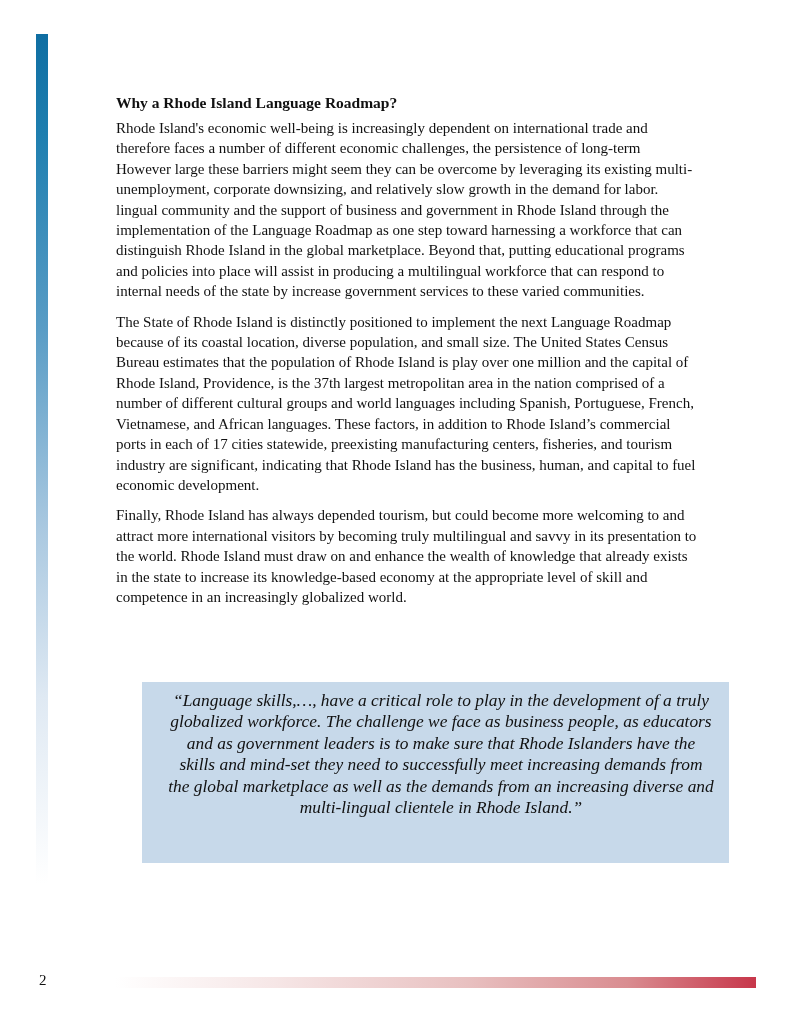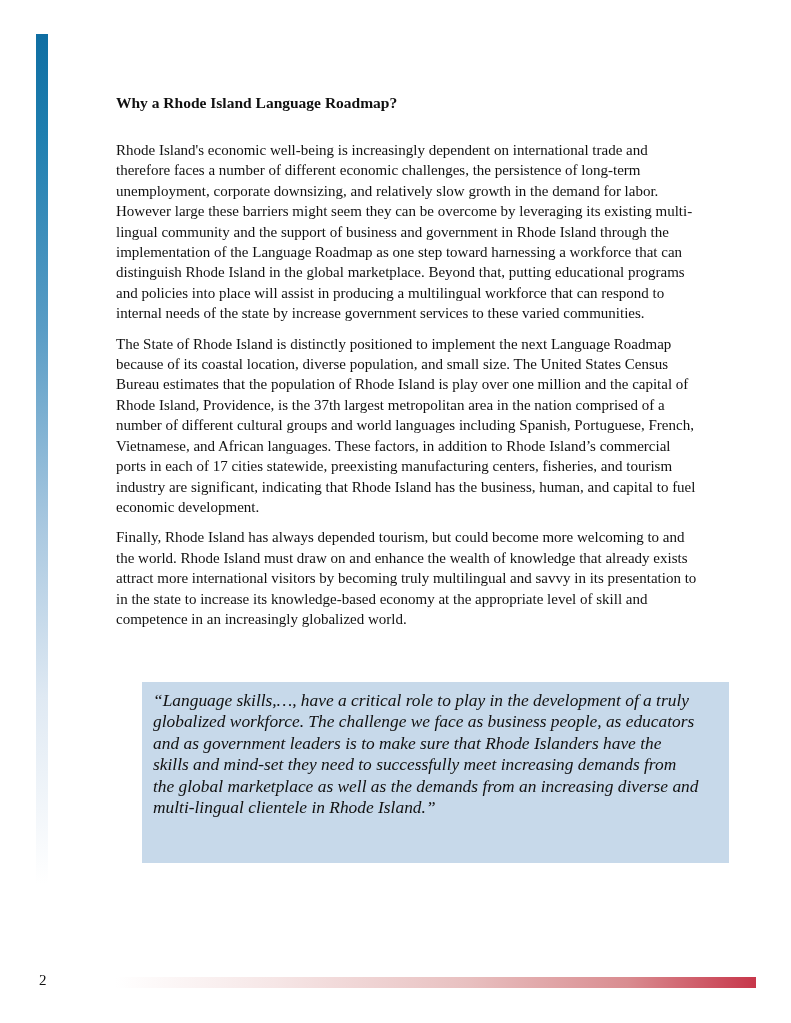--- a/index.html
+++ b/index.html
@@ -1,46 +1,46 @@
 <!DOCTYPE html>
 <html><head>
 <meta charset="utf-8">
 <style>
   html, body { margin: 0; padding: 0; background: #ffffff; }
   body { width: 791px; height: 1023px; position: relative; overflow: hidden;
          font-family: "Liberation Serif", "DejaVu Serif", serif; color: #111; }
   .side-bar { position: absolute; left: 36px; top: 34px; width: 12px; height: 850px;
               background: linear-gradient(to bottom, #0f6ea2 0%, #1f7fb0 12%, #5a9dc6 35%, #a9c8e0 58%, #dfe9f3 78%, #ffffff 100%); }
   .content { position: absolute; left: 116px; top: 93px; width: 600px; }
-  .heading { font-weight: bold; font-size: 15.5px; margin: 0 0 28px 0; line-height: 19px; }
+  .heading { font-weight: bold; font-size: 15.5px; margin: 0 0 6px 0; line-height: 19px; }
   .para { font-size: 15px; line-height: 20.4px; margin: 0 0 10px 0; }
   .para .ln { display: block; white-space: nowrap; }
   .quote-box { position: absolute; left: 142px; top: 682px; width: 587px; height: 181px;
-               background: #c7d9ea; box-sizing: border-box; padding: 8px 0 0 11px; }
+               background: #c7d9ea; box-sizing: border-box; padding: 8px 0 0 11px; text-align: center; }
   .quote-text { font-style: italic; font-size: 17.4px; line-height: 21.4px; }
   .quote-text .ln { display: block; white-space: nowrap; }
   .attribution { font-size: 14.4px; line-height: 17px; margin-top: 6px; }
   .attribution .ln { display: block; white-space: nowrap; }
   .page-number { position: absolute; left: 39px; top: 972px; font-size: 15px; }
   .footer-bar { position: absolute; left: 115px; top: 977px; width: 641px; height: 11px;
                 background: linear-gradient(to right, #ffffff 0%, #f6e6e6 25%, #e8c0c0 55%, #d98c90 80%, #c7364a 100%); }
 </style>
 </head>
 <body>
 
 <div class="side-bar"></div>
 
 <div class="content">
   <div class="heading">Why a Rhode Island Language Roadmap?</div>
 
   <div class="para">
     <span class="ln">Rhode Island's economic well-being is increasingly dependent on international trade and</span>
     <span class="ln">therefore faces a number of different economic challenges, the persistence of long-term</span>
+    <span class="ln">However large these barriers might seem they can be overcome by leveraging its existing multi-</span>
     <span class="ln">unemployment, corporate downsizing, and relatively slow growth in the demand for labor.</span>
-    <span class="ln">However large these barriers might seem they can be overcome by leveraging its existing multi-</span>
     <span class="ln">lingual community and the support of business and government in Rhode Island through the</span>
     <span class="ln">implementation of the Language Roadmap as one step toward harnessing a workforce that can</span>
     <span class="ln">distinguish Rhode Island in the global marketplace.  Beyond that, putting educational programs</span>
     <span class="ln">and policies into place will assist in producing a multilingual workforce that can respond to</span>
     <span class="ln">internal needs of the state by increase government services to these varied communities.</span>
   </div>
 
   <div class="para">
     <span class="ln">The State of Rhode Island is distinctly positioned to implement the next Language Roadmap</span>
     <span class="ln">because of its coastal location, diverse population, and small size. The United States Census</span>
@@ -48,22 +48,22 @@
     <span class="ln">Rhode Island, Providence, is the 37th largest metropolitan area in the nation comprised of a</span>
     <span class="ln">number of different cultural groups and world languages including Spanish, Portuguese, French,</span>
     <span class="ln">Vietnamese, and African languages. These factors, in addition to Rhode Island’s commercial</span>
     <span class="ln">ports in each of 17 cities statewide, preexisting manufacturing centers, fisheries, and tourism</span>
     <span class="ln">industry are significant, indicating that Rhode Island has the business, human, and capital to fuel</span>
     <span class="ln">economic development.</span>
   </div>
 
   <div class="para">
     <span class="ln">Finally, Rhode Island has always depended tourism, but could become more welcoming to and</span>
+    <span class="ln">attract more international visitors by becoming truly multilingual and savvy in its presentation to</span>
     <span class="ln">the world.  Rhode Island must draw on and enhance the wealth of knowledge that already exists</span>
-    <span class="ln">attract more international visitors by becoming truly multilingual and savvy in its presentation to</span>
     <span class="ln">in the state to increase its knowledge-based economy at the appropriate level of skill and</span>
     <span class="ln">competence in an increasingly globalized world.</span>
   </div>
 </div>
 
 <div class="quote-box">
   <div class="quote-text">
     <span class="ln">“Language skills,…, have a critical role to play in the development of a truly</span>
     <span class="ln">globalized workforce. The challenge we face as business people, as educators</span>
     <span class="ln">and as government leaders is to make sure that Rhode Islanders have the</span>

